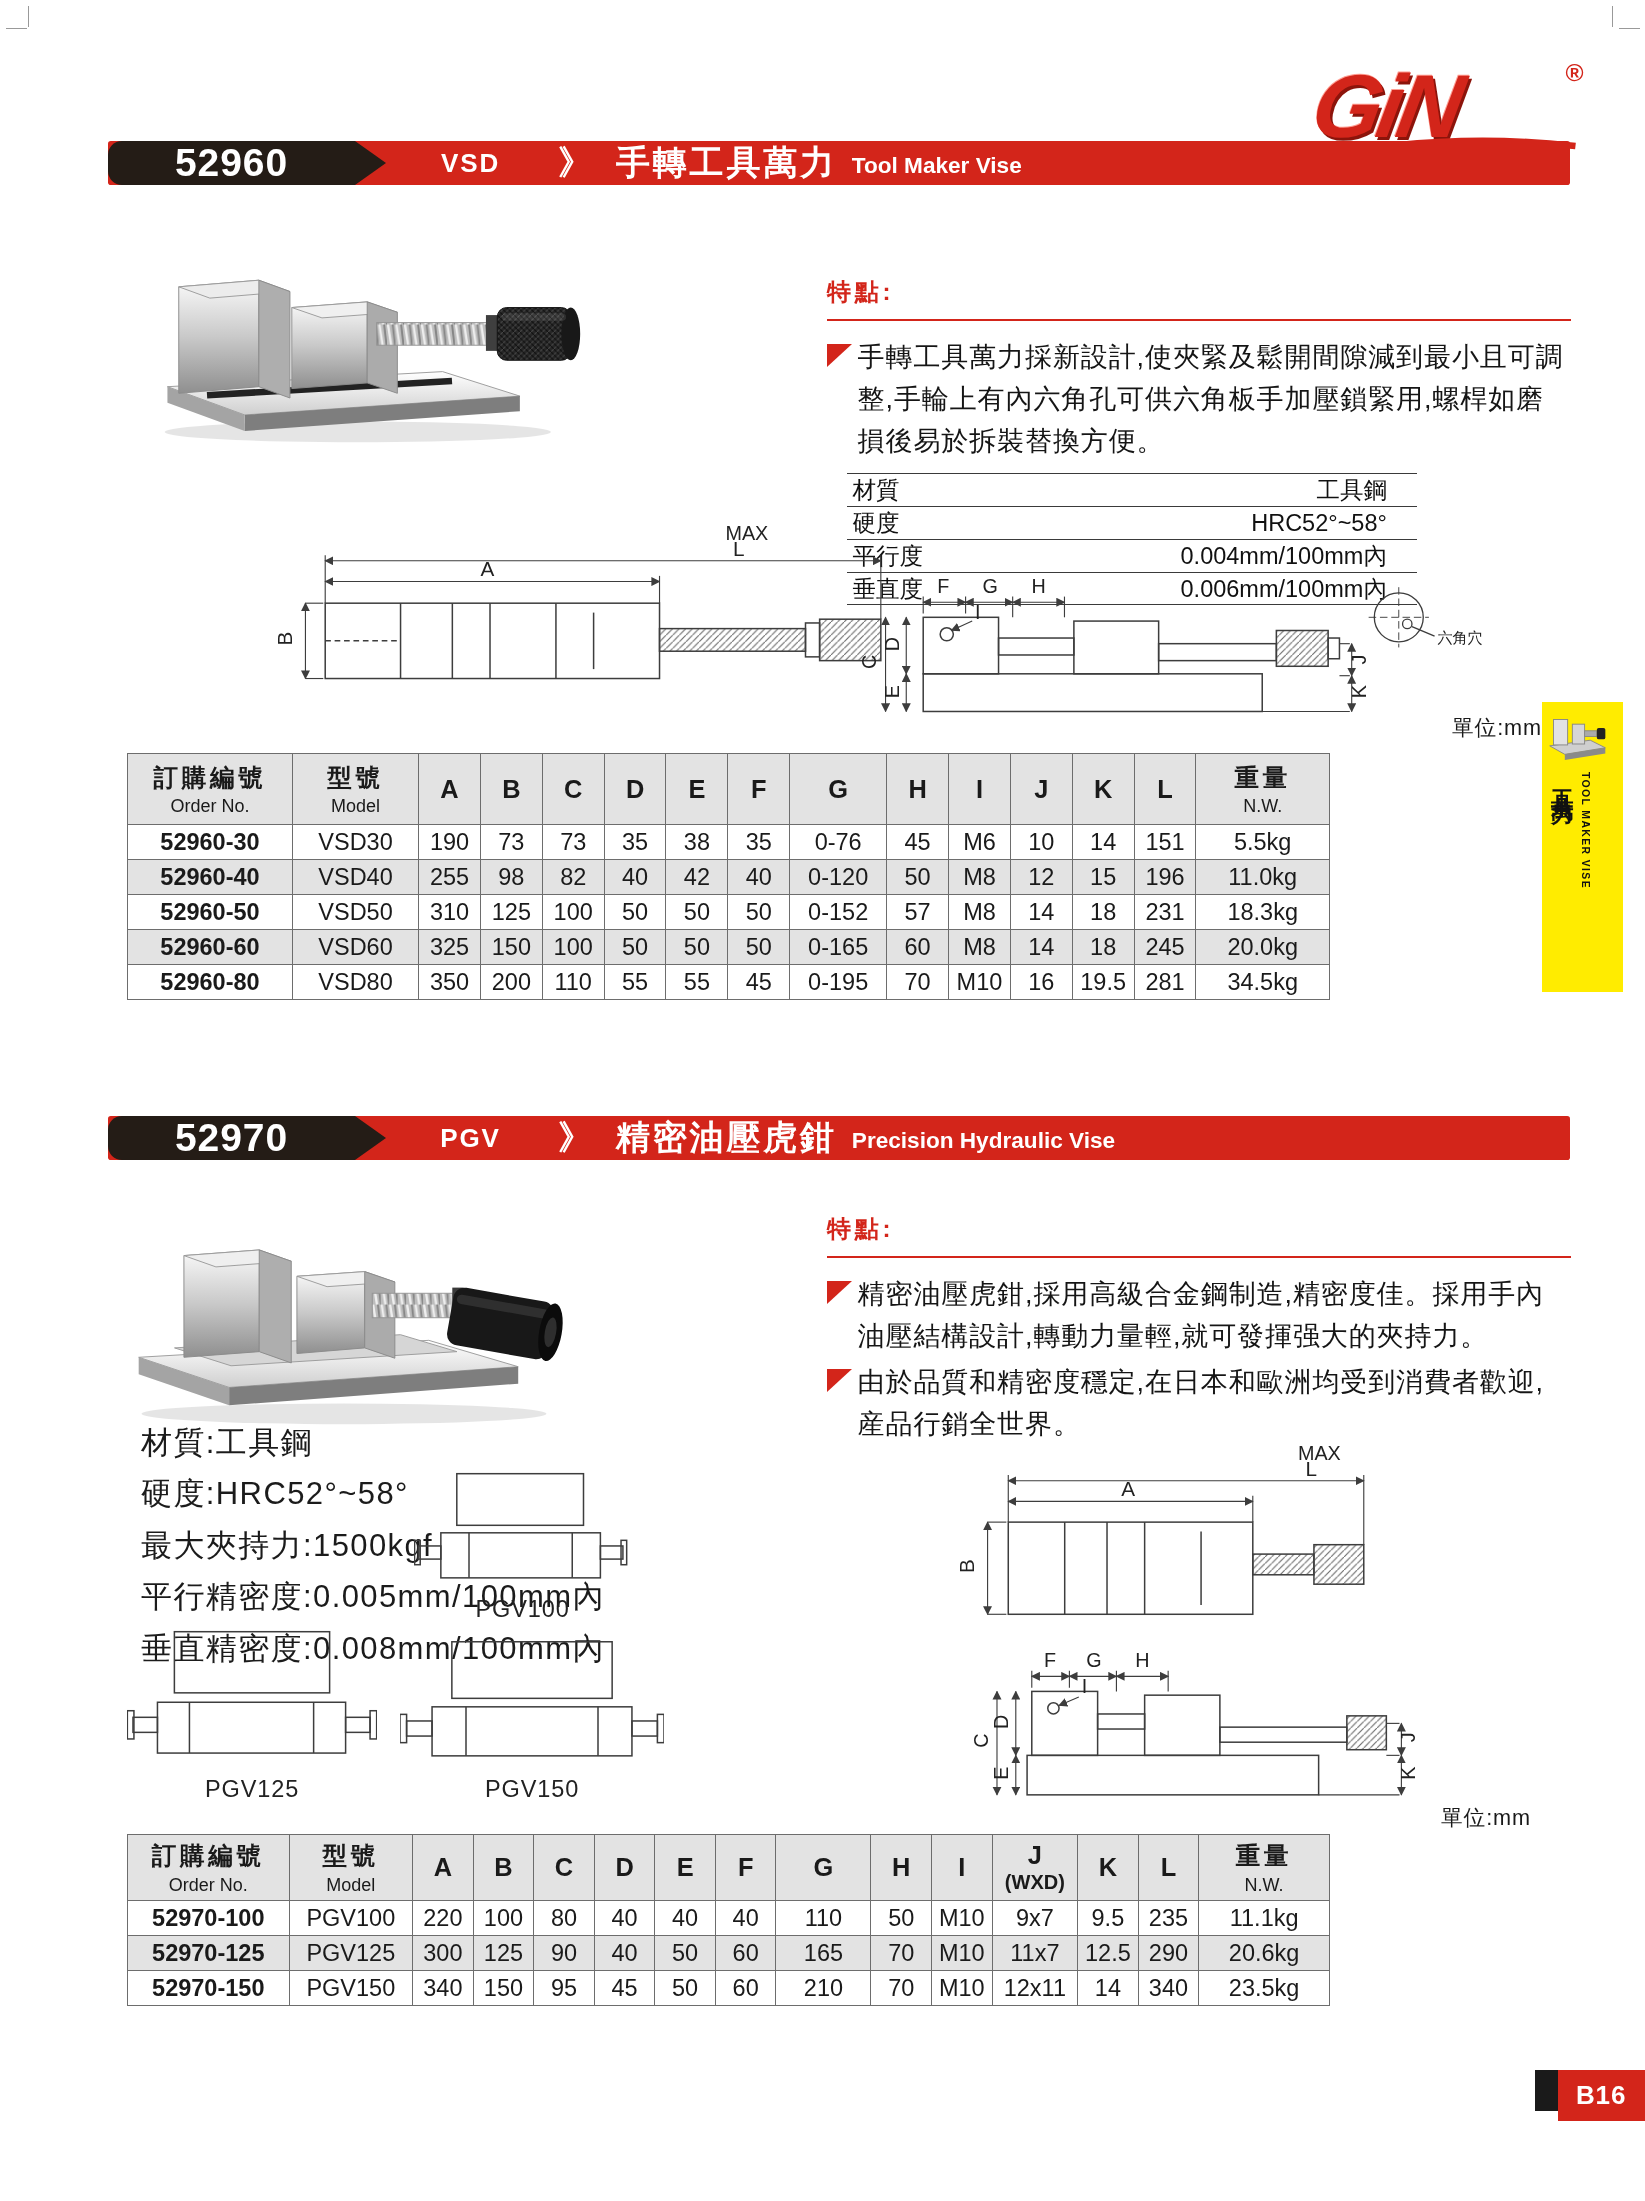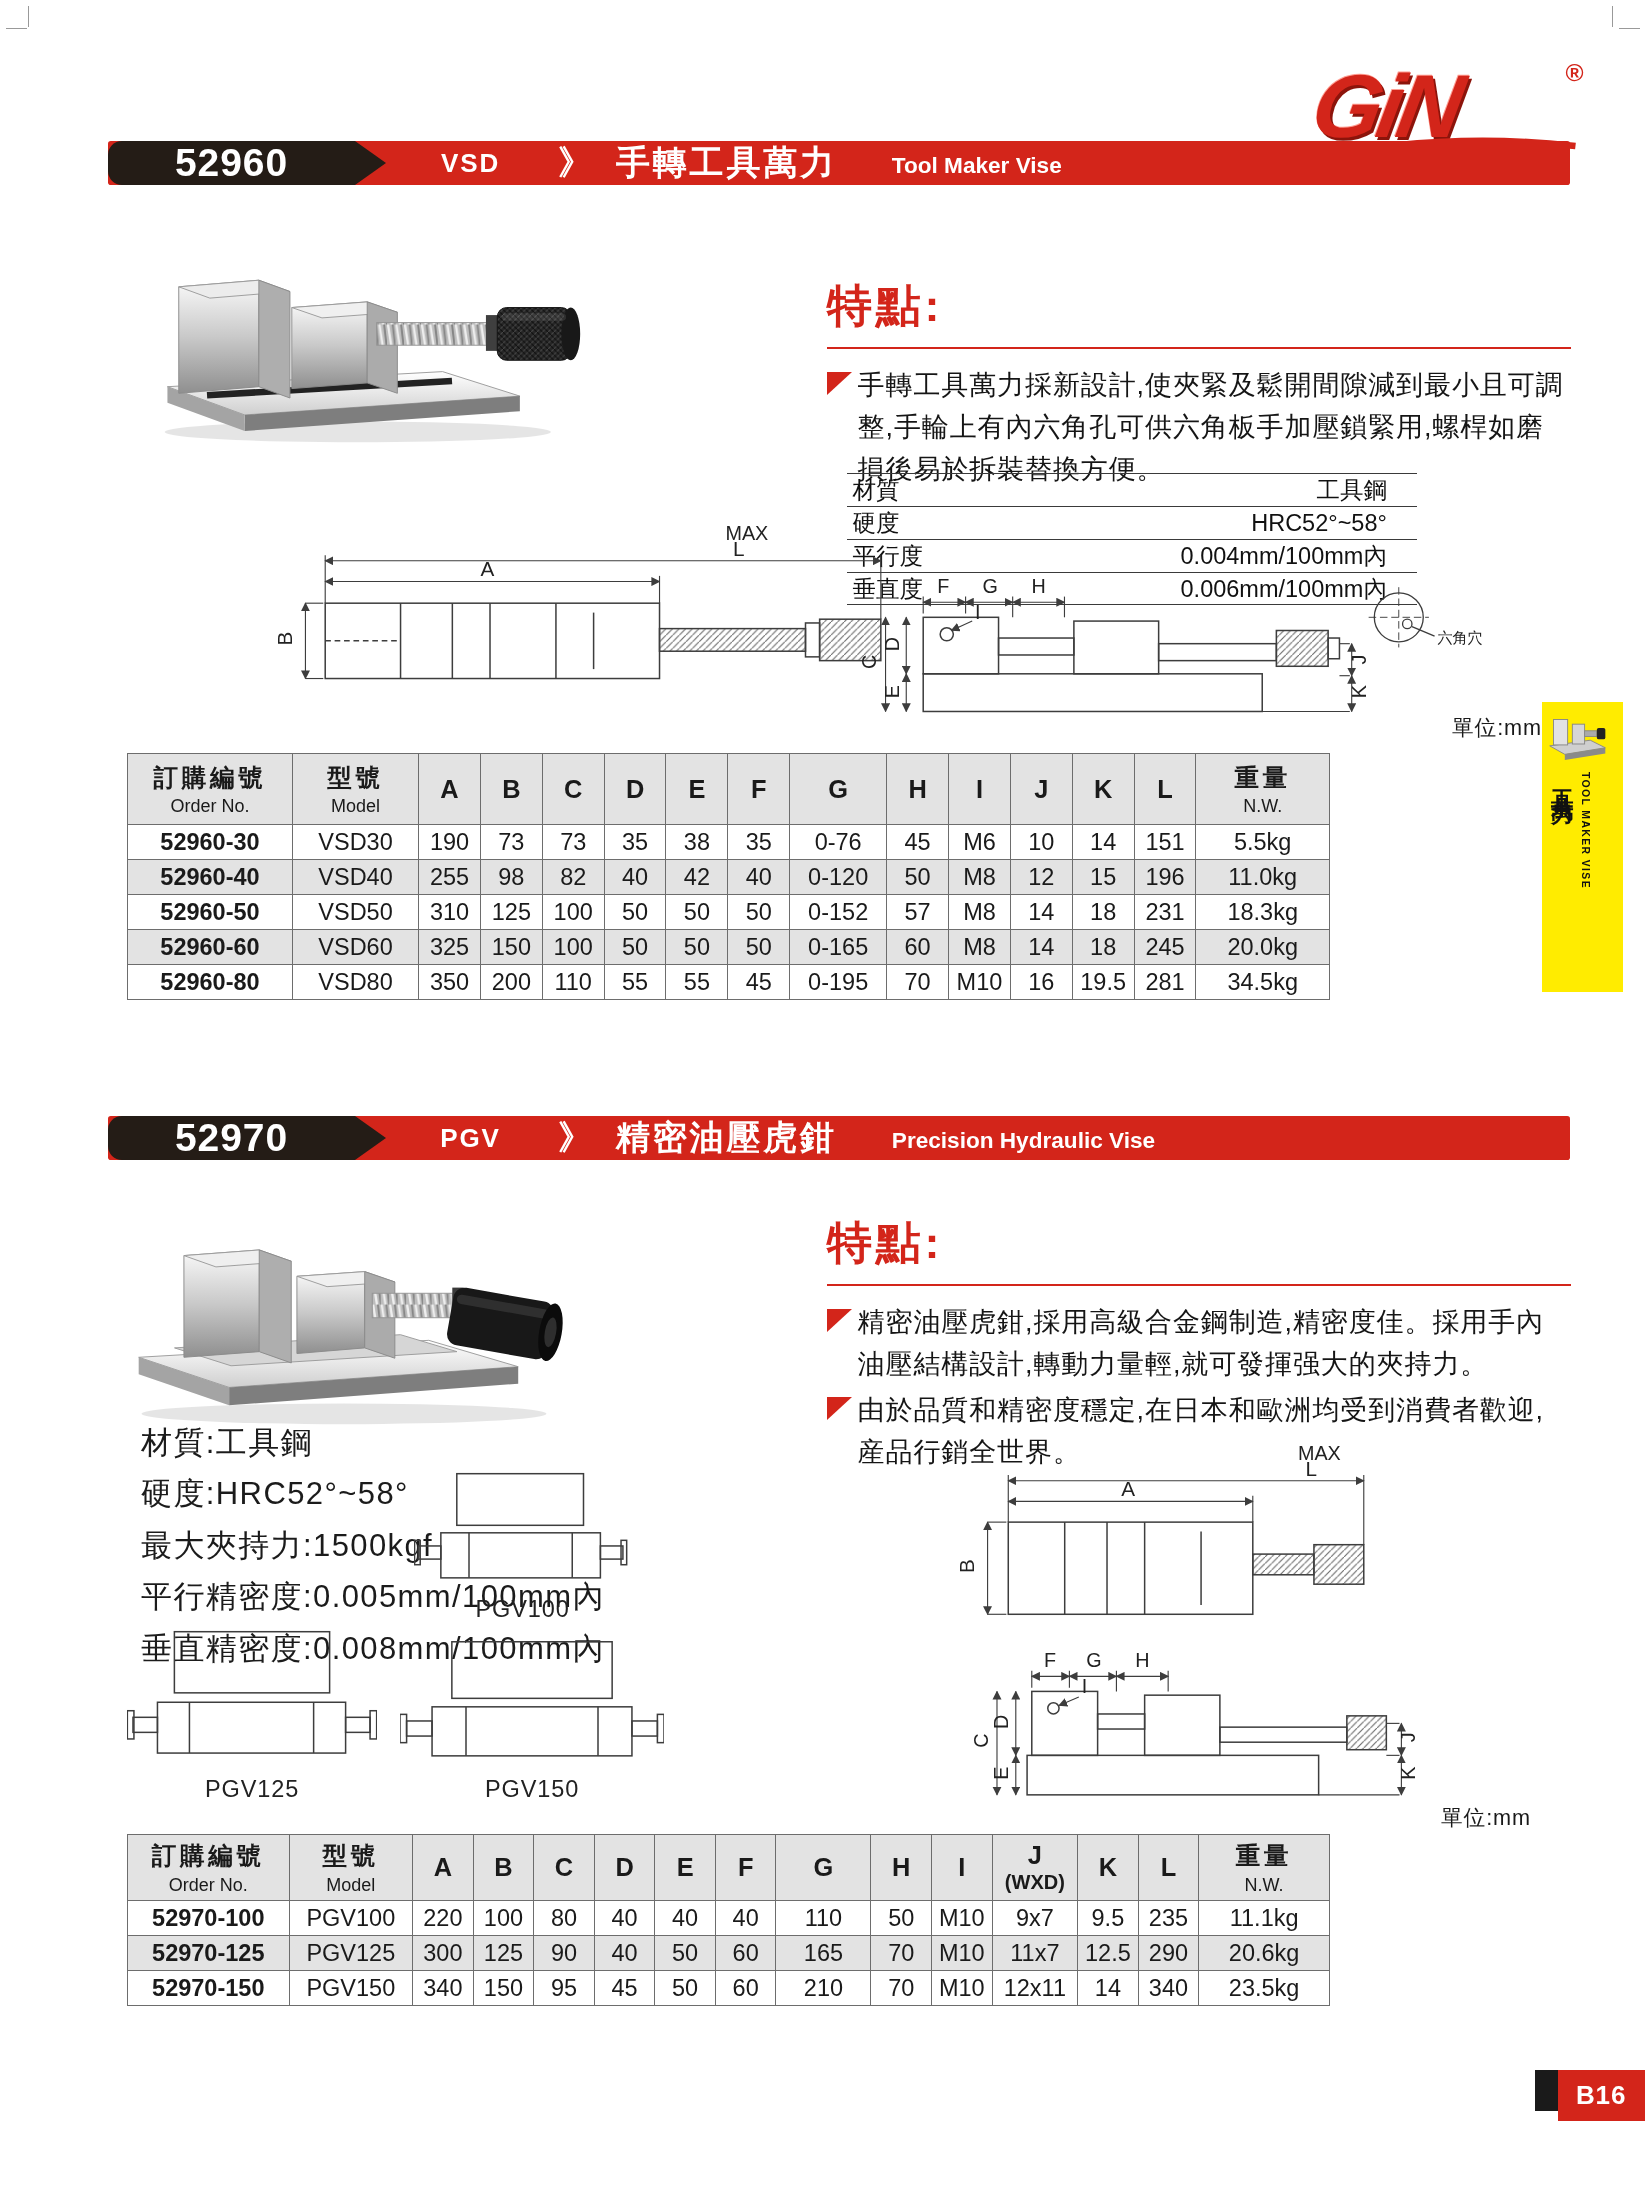--- a/index.html
+++ b/index.html
@@ -22,27 +22,27 @@
   .banner-bar { position:absolute; inset:0; background:#d3251a; border-radius:2.8px; }
   .code-box { position:absolute; left:0; top:0; height:44px; width:247px; background:#241c16;
     border-radius:14px 0 0 14px; display:flex; align-items:center; justify-content:center;
     color:#fff; font-size:39px; font-weight:bold; letter-spacing:0.9px; }
   .code-box::after { content:""; position:absolute; right:-31px; top:0; width:0; height:0;
     border-top:22px solid transparent; border-bottom:22px solid transparent; border-left:31px solid #241c16; }
   .series { position:absolute; left:299px; top:0; height:44px; width:127px; display:flex;
     align-items:center; justify-content:center; color:#fff; font-size:26px; font-weight:bold; letter-spacing:1.9px; }
   .chev { position:absolute; left:450px; top:0; height:44px; display:flex; align-items:center;
     color:#fff; font-size:34px; font-weight:bold; }
-  .btitle { position:absolute; left:508px; top:0; height:44px; display:flex; align-items:center; color:#fff;gap:40px; }
+  .btitle { position:absolute; left:508px; top:0; height:44px; display:flex; align-items:center; color:#fff; }
   .btitle .zh { font-size:34px; font-weight:bold; letter-spacing:2.8px; }
   .btitle .en { font-size:22.6px; font-weight:bold; margin-left:15px; margin-top:5.6px; }
 
   
   .feat-wrap { position:absolute; left:827px; width:744px; }
-  .feat-h { color:#d3251a; font-size:45px; font-weight:bold; letter-spacing:3.8px;
+  .feat-h { color:#d3251a; font-size:24px; font-weight:bold; letter-spacing:3.8px;
     border-bottom:2.4px solid #d3251a; padding-bottom:11.3px; }
   .feat-list { margin-top:15px; }
   .bullet-item { display:flex; margin-bottom:3.8px; }
   .tri { flex:0 0 auto; width:0; height:0; border-left:25.4px solid #d3251a;
     border-bottom:23.5px solid transparent; margin:7.5px 5.6px 0 0; }
   .bullet-item p { font-size:27px; line-height:42px; letter-spacing:0.9px; color:#151515; }
 
   
   .spec4 { position:absolute; left:847px; top:473px; width:570px; }
   .spec-row { display:flex; justify-content:space-between; align-items:center;

